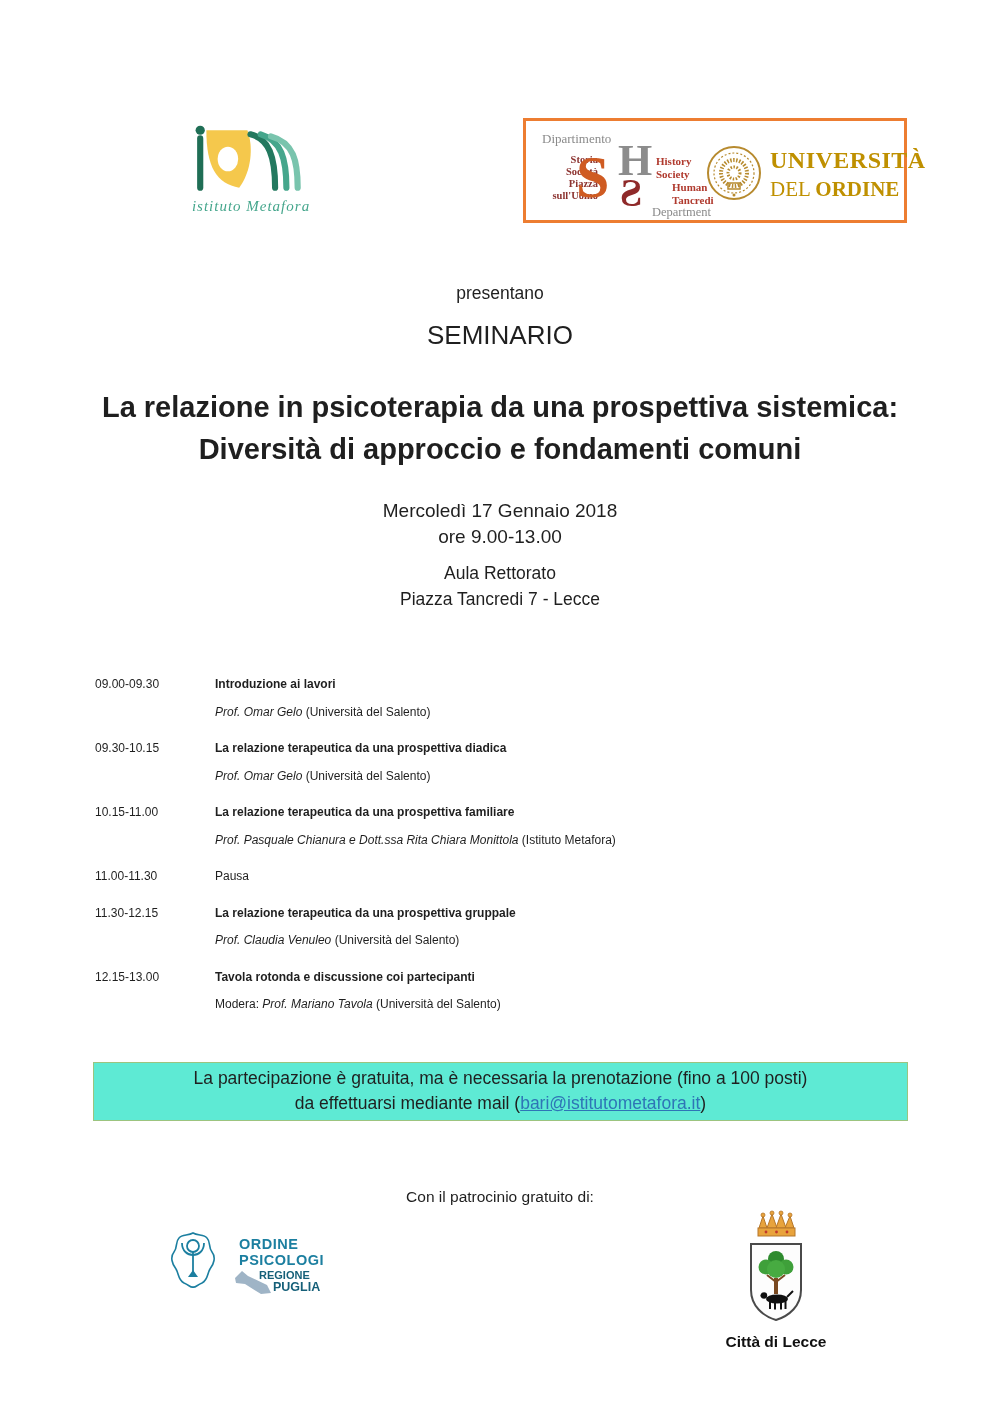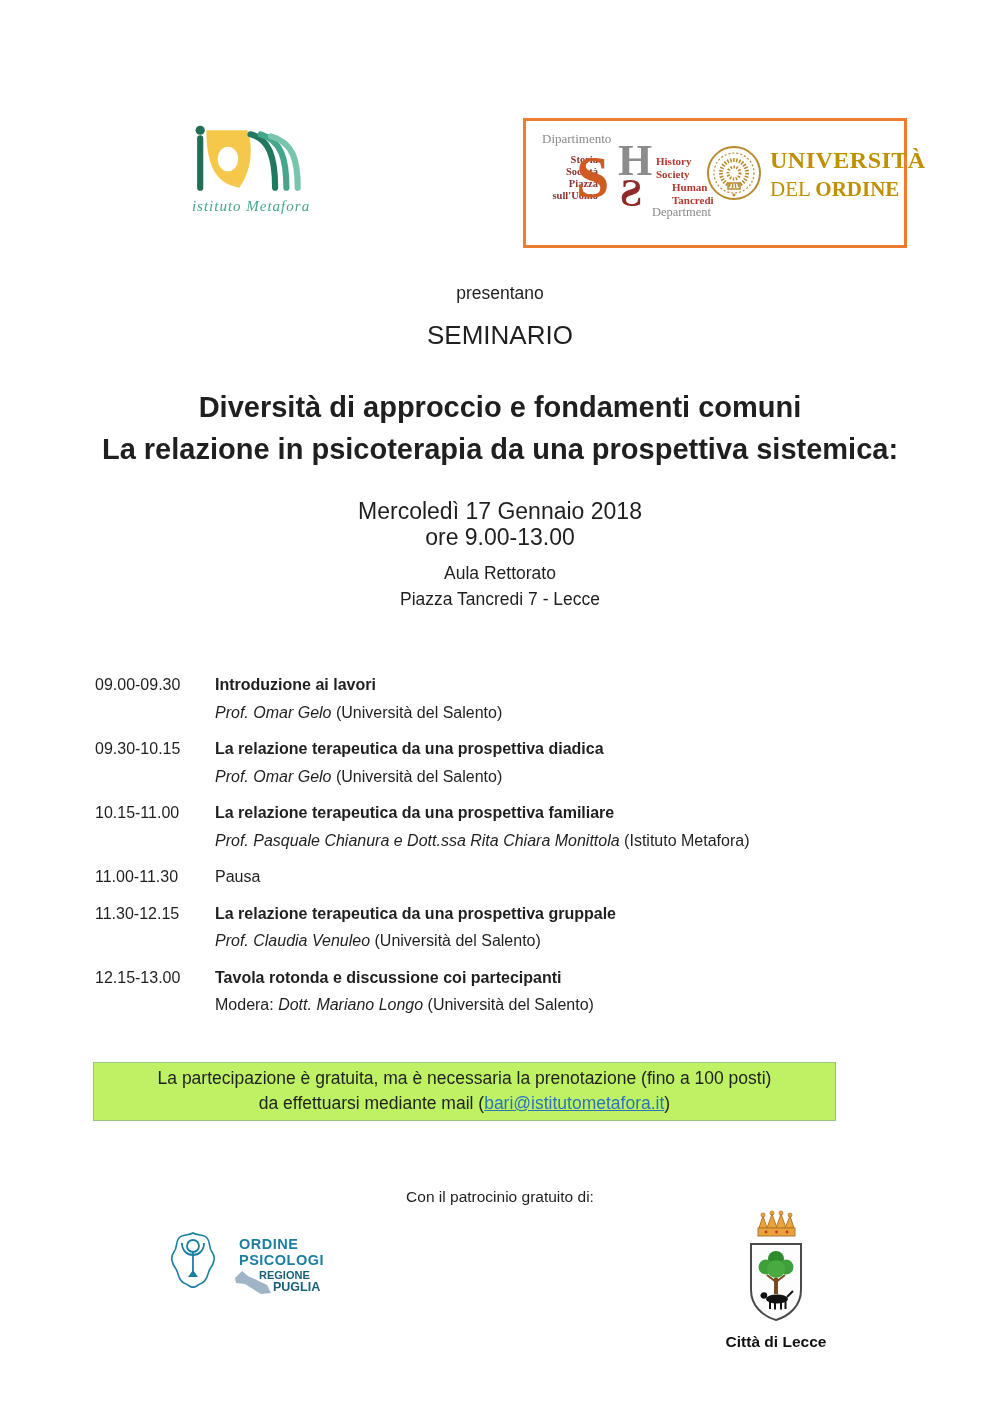--- a/index.html
+++ b/index.html
@@ -4,21 +4,21 @@
 <style>
   html,body{margin:0;padding:0;background:#ffffff;}
   .page{position:relative;width:1000px;height:1414px;background:#fff;overflow:hidden;
         font-family:"Liberation Sans",sans-serif;color:#1f1f1f;}
 
   
   .metafora{position:absolute;left:190px;top:124px;width:122px;text-align:center;}
   .metafora .caption{font-family:"Liberation Serif",serif;font-style:italic;
         color:#45a68c;font-size:15px;margin-top:-2px;letter-spacing:1px;}
 
-  .deptbox{position:absolute;left:523px;top:118px;width:384px;height:130px;
+  .deptbox{position:absolute;left:523px;top:118px;width:384px;height:105px;
         border:3px solid #ed7d31;background:#fff;box-sizing:border-box;}
   .deptbox .dip{position:absolute;left:16px;top:10px;font-family:"Liberation Serif",serif;
         font-size:13px;color:#8a8a8a;}
   .deptbox .storia{position:absolute;left:6px;top:33px;width:66px;text-align:right;
         font-family:"Liberation Serif",serif;font-weight:bold;font-size:10.5px;
         line-height:12px;color:#8c3330;}
   .deptbox .s1{position:absolute;left:50px;top:26px;font-family:"Liberation Serif",serif;
         font-weight:bold;font-size:60px;line-height:1;color:#cf5b22;}
   .deptbox .hh{position:absolute;left:92px;top:18px;font-family:"Liberation Serif",serif;
         font-weight:bold;font-size:44px;line-height:1;color:#8c8c8c;}
@@ -35,34 +35,34 @@
         font-weight:bold;font-size:24px;color:#bf9000;letter-spacing:0.5px;}
   .deptbox .uni2{position:absolute;left:244px;top:56px;font-family:"Liberation Serif",serif;
         font-size:21px;color:#bf9000;}
   .deptbox .uni2 b{font-weight:bold;}
 
   
   .cline{position:absolute;left:0;width:100%;text-align:center;}
   .presentano{top:283px;font-size:17.5px;}
   .seminario{top:320px;font-size:26px;}
   .maintitle{top:386px;font-size:29px;font-weight:bold;line-height:42px;}
-  .dateblock{top:498px;font-size:23px;line-height:26px;text-align:center;}
+  .dateblock{top:498px;font-size:19px;line-height:26px;text-align:center;}
   .venueblock{top:560px;font-size:17.5px;line-height:26px;}
 
   
   .schedule{position:absolute;left:95px;top:671px;width:812px;}
-  .srow{display:flex;margin-bottom:9px;font-size:16px;line-height:27.5px;}
+  .srow{display:flex;margin-bottom:9px;font-size:12px;line-height:27.5px;}
   .srow .time{flex:0 0 120px;}
   .srow .content{flex:1;}
   .session-title{font-weight:bold;}
   .session-title.plain{font-weight:normal;}
   .speaker .it{font-style:italic;}
 
   
-  .banner{position:absolute;left:93px;top:1062px;width:743px;background:#bef264;
+  .banner{position:absolute;left:93px;top:1062px;width:815px;background:#5eead4;
         border:1px solid #9cc47f;box-sizing:border-box;text-align:center;
         font-size:17.5px;line-height:25px;padding:3px 0 4px 0;}
   .banner a{color:#2e75b6;}
 
   
   .patro{top:1188px;font-size:15.5px;}
   .ordine{position:absolute;left:166px;top:1231px;display:flex;align-items:flex-start;gap:19px;}
   .ordine .txt{padding-top:5px;}
   .ordine .l1{font-weight:bold;font-size:14.5px;color:#1c7fa0;letter-spacing:0.5px;line-height:16px;}
   .ordine .sub{position:relative;padding-left:20px;margin-top:1px;}
@@ -120,22 +120,22 @@
       <circle cx="28" cy="50" r="1.5" fill="#b78a2e"></circle>
     </svg>
     <div class="uni1">UNIVERSITÀ</div>
     <div class="uni2"><span>DEL </span><b>ORDINE</b></div>
   </div>
 
   <div class="cline presentano">presentano</div>
   <div class="cline seminario">SEMINARIO</div>
 
   <div class="cline maintitle">
+    <div>La relazione in psicoterapia da una prospettiva sistemica:</div>
     <div>Diversità di approccio e fondamenti comuni</div>
-    <div>La relazione in psicoterapia da una prospettiva sistemica:</div>
   </div>
 
   <div class="cline dateblock">
     <div>Mercoledì 17 Gennaio 2018</div>
     <div>ore 9.00-13.00</div>
   </div>
   <div class="cline venueblock">
     <div>Aula Rettorato</div>
     <div>Piazza Tancredi 7 - Lecce</div>
   </div>
@@ -172,21 +172,21 @@
         <div class="time">11.30-12.15</div>
         <div class="content">
           <div class="session-title">La relazione terapeutica da una prospettiva gruppale</div>
           <div class="speaker"><span class="it">Prof. Claudia Venuleo</span><span> (Università del Salento)</span></div>
         </div>
       </div>
       <div class="srow">
         <div class="time">12.15-13.00</div>
         <div class="content">
           <div class="session-title">Tavola rotonda e discussione coi partecipanti</div>
-          <div class="speaker"><span>Modera: </span><span class="it">Dott. Mariano Longo</span><span> (Università del Salento)</span></div>
+          <div class="speaker"><span>Modera: </span><span class="it">Prof. Mariano Tavola</span><span> (Università del Salento)</span></div>
         </div>
       </div>
     </div>
 
   <div class="banner">
     <div>La partecipazione è gratuita, ma è necessaria la prenotazione (fino a 100 posti)</div>
     <div><span>da effettuarsi mediante mail (</span><a href="#">bari@istitutometafora.it</a><span>)</span></div>
   </div>
 
   <div class="cline patro">Con il patrocinio gratuito di:</div>

